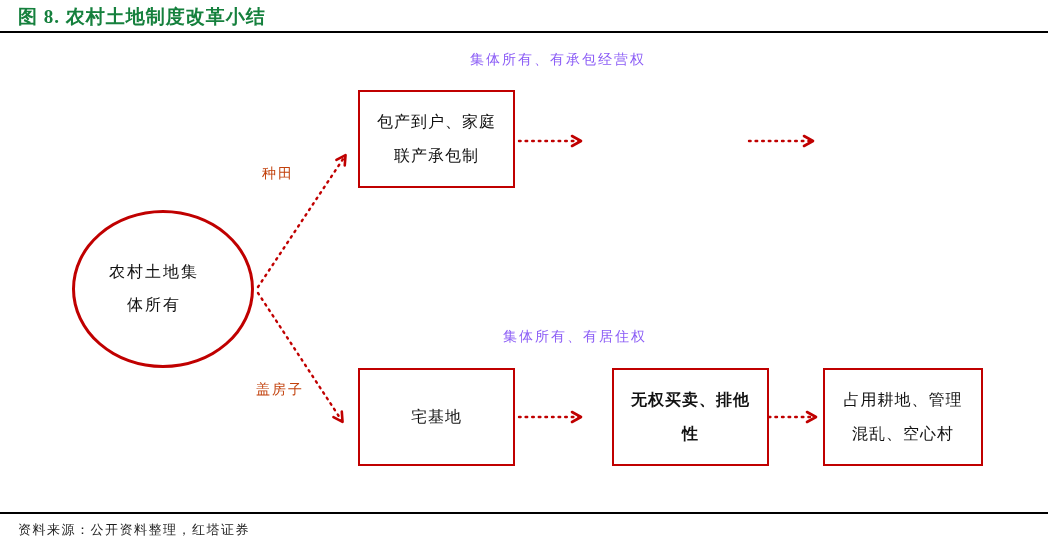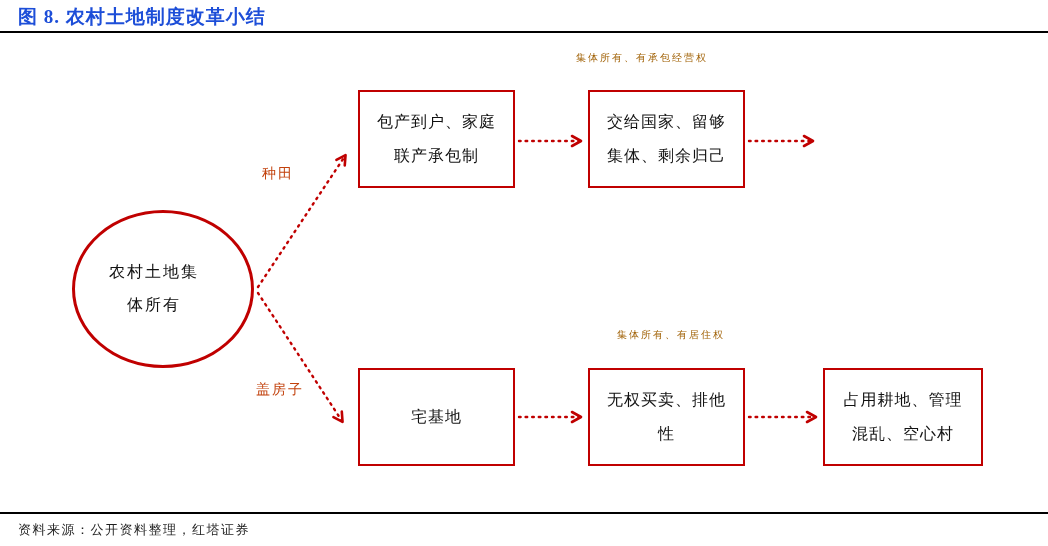--- a/index.html
+++ b/index.html
@@ -15,37 +15,37 @@
     font-family: "Liberation Serif", "DejaVu Serif", serif;
     color: #1f1f1f;
     overflow: hidden;
   }
   .abs { position: absolute; }
 
   .fig-title {
     left: 18px; top: 4px;
     font-size: 19px;
     font-weight: bold;
-    color: #1d4ed8;
+    color: #15803d;
     letter-spacing: 1px;
     white-space: nowrap;
   }
   .rule {
     left: 0; width: 1048px; height: 2px;
     background: #000000;
   }
   .rule-top    { top: 31px; }
   .rule-bottom { top: 512px; height: 1.6px; }
 
   .group-label {
     width: 300px;
-    text-align: right;
-    font-size: 10px;
+    text-align: center;
+    font-size: 14px;
     letter-spacing: 2px;
-    color: #a16207;
+    color: #8b5cf6;
     white-space: nowrap;
   }
   .group-label-top    { left: 408px; top: 51px; }
   .group-label-bottom { left: 425px; top: 328px; }
 
   .edge-label {
     font-size: 14px;
     letter-spacing: 2px;
     color: #c2410c;
     white-space: nowrap;
@@ -84,21 +84,21 @@
     font-size: 16px;
     line-height: 2.1;
     letter-spacing: 1px;
     color: #111111;
     background: #ffffff;
   }
   .n1 { left: 358px; top: 90px; }
   .n2 { left: 588px; top: 90px; }
   .n3 { left: 820px; top: 90px; }
   .n4 { left: 358px; top: 368px; }
-  .n5 { left: 588px; top: 368px; }
+  .n5 { left: 612px; top: 368px; font-weight: bold; }
   .n6 { left: 823px; top: 368px; width: 160px; }
 
   .arrow-layer {
     left: 0; top: 0;
     width: 1048px; height: 546px;
     pointer-events: none;
   }
 
   .footer-source {
     left: 18px; top: 521px;
@@ -138,23 +138,20 @@
   <div class="abs root-circle">
     <div class="root-text">农村土地集体所有</div>
   </div>
 
   <div class="abs edge-label edge-label-top">种田</div>
   <div class="abs edge-label edge-label-bottom">盖房子</div>
 
   <div class="abs node n1">
     <span>包产到户、家庭联产承包制</span>
   </div>
-  <div class="abs node n2">
-    <span>交给国家、留够集体、剩余归己</span>
-  </div>
 
   <div class="abs node n4">
     <span>宅基地</span>
   </div>
   <div class="abs node n5">
     <span>无权买卖、排他性</span>
   </div>
   <div class="abs node n6">
     <span>占用耕地、管理混乱、空心村</span>
   </div>

